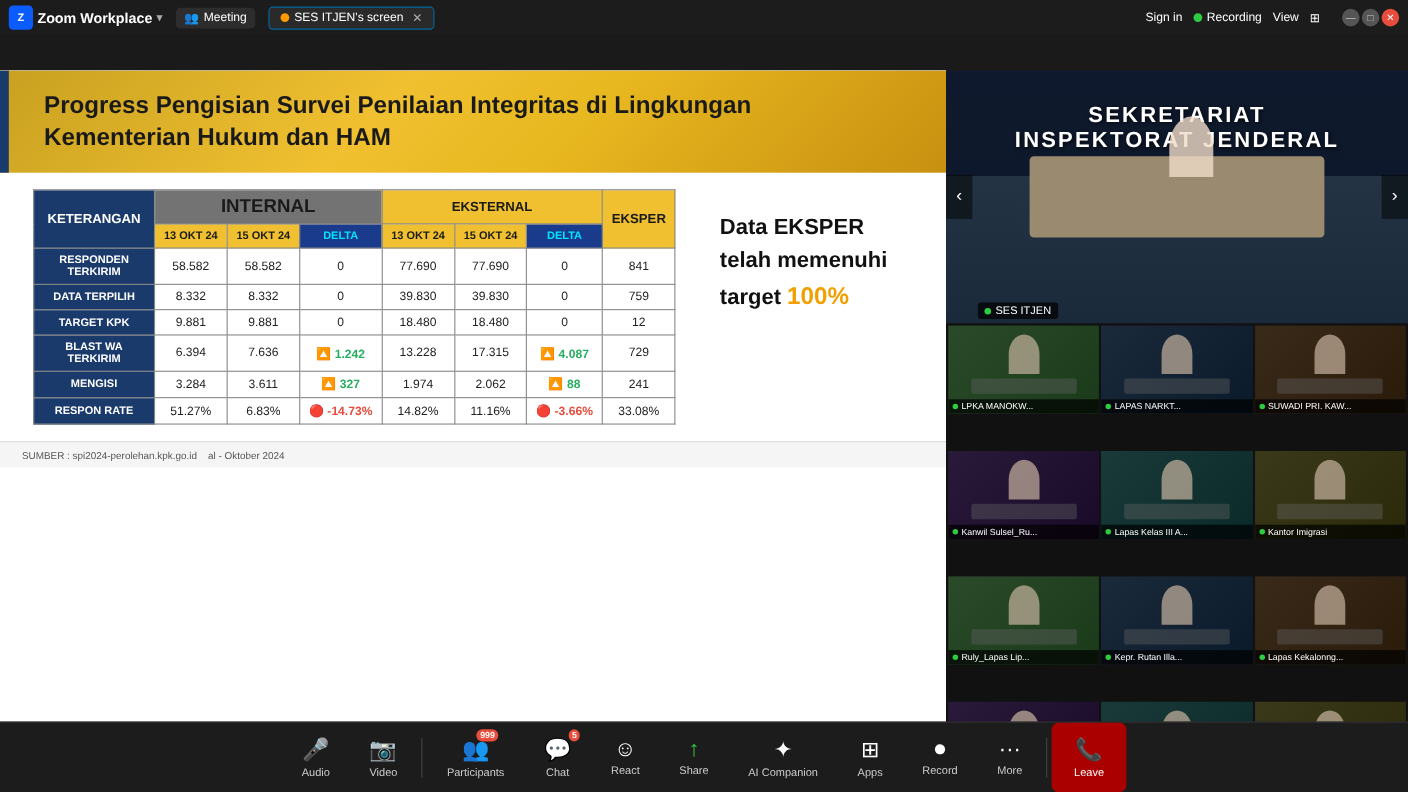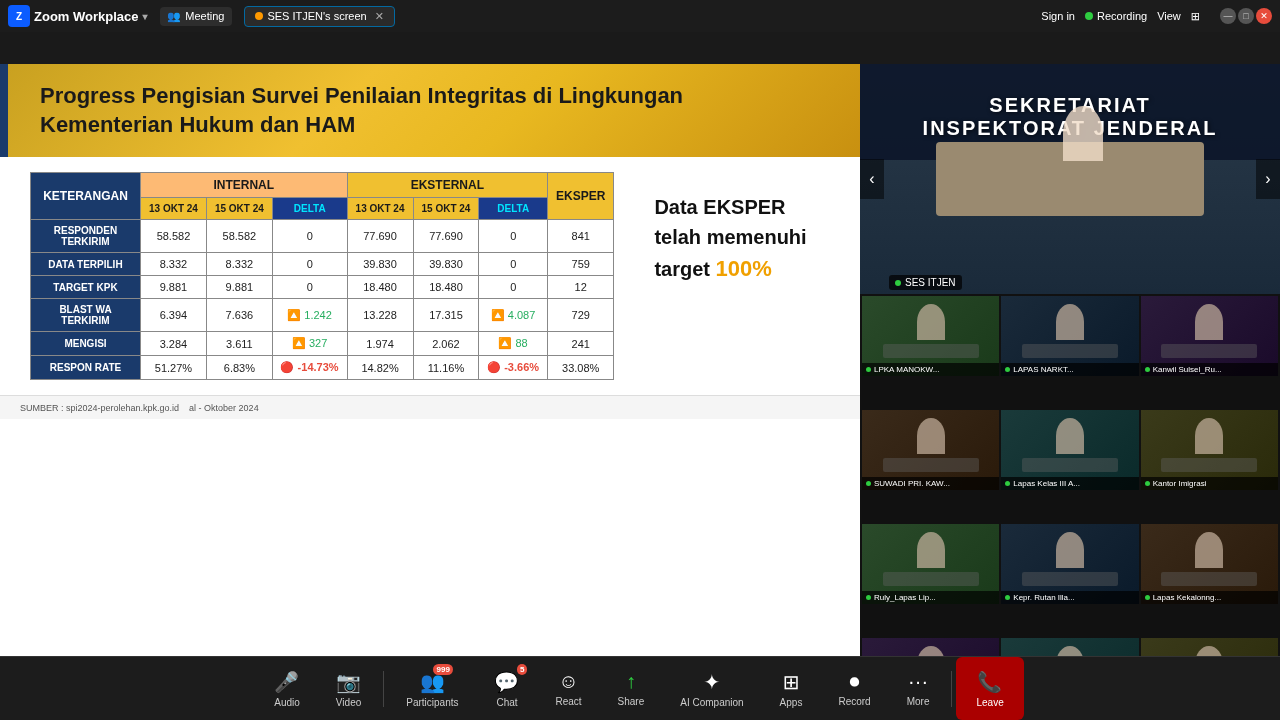--- a/index.html
+++ b/index.html
@@ -123,23 +123,23 @@
       font-weight: bold;
     }
     .data-table .th-keterangan {
       background: #1a3a6b;
       color: #fff;
       font-size: 12px;
       vertical-align: middle;
       width: 110px;
     }
     .data-table .th-internal {
-      background: #fdba74;
+      background: #737373;
       color: #1a1a1a;
-      font-size: 12px;
+      font-size: 17px;
     }
     .data-table .th-eksternal {
       background: #f0c030;
       color: #1a1a1a;
       font-size: 12px;
     }
     .data-table .th-eksper {
       background: #f0c030;
       color: #1a1a1a;
       font-size: 12px;
@@ -162,21 +162,21 @@
     }
     .data-table .row-data {
       background: #fff;
       color: #222;
       font-size: 11px;
       font-weight: normal;
     }
     .data-table .delta-zero { color: #222; }
     .data-table .delta-pos { color: #2ecc40; }
     .data-table .delta-neg { color: #e74c3c; }
-    .delta-icon-pos { display: inline-flex; align-items: center; gap: 2px; color: #27ae60; font-weight: normal; }
+    .delta-icon-pos { display: inline-flex; align-items: center; gap: 2px; color: #27ae60; font-weight: bold; }
     .delta-icon-neg { display: inline-flex; align-items: center; gap: 2px; color: #e74c3c; font-weight: bold; }
 
     
     .side-info {
       padding: 20px;
       font-size: 18px;
       color: #111;
       line-height: 1.5;
     }
     .side-info .highlight-100 { color: #f0a000; font-weight: bold; font-size: 22px; }
@@ -570,34 +570,34 @@
       </div>
     </div>
         <div class="thumb" style="background: linear-gradient(135deg, rgb(26, 42, 58), rgb(10, 26, 42));">
       <div class="thumb-person" style="width:28px;height:36px;border-radius:50% 50% 0 0;background:rgba(200,180,160,0.7);position:absolute;top:8px;left:50%;transform:translateX(-50%);"></div>
       <div class="thumb-table" style="position:absolute;bottom:18px;left:15%;right:15%;height:14px;background:rgba(100,100,100,0.4);border-radius:2px;"></div>
       <div class="thumb-label">
         <span class="thumb-dot"></span>
         <span>LAPAS NARKT...</span>
       </div>
     </div>
+        <div class="thumb" style="background: linear-gradient(135deg, rgb(58, 42, 26), rgb(42, 26, 10));">
+      <div class="thumb-person" style="width:28px;height:36px;border-radius:50% 50% 0 0;background:rgba(200,180,160,0.7);position:absolute;top:8px;left:50%;transform:translateX(-50%);"></div>
+      <div class="thumb-table" style="position:absolute;bottom:18px;left:15%;right:15%;height:14px;background:rgba(100,100,100,0.4);border-radius:2px;"></div>
+      <div class="thumb-label">
+        <span class="thumb-dot"></span>
+        <span>SUWADI PRI. KAW...</span>
+      </div>
+    </div>
         <div class="thumb" style="background: linear-gradient(135deg, rgb(42, 26, 58), rgb(26, 10, 42));">
       <div class="thumb-person" style="width:28px;height:36px;border-radius:50% 50% 0 0;background:rgba(200,180,160,0.7);position:absolute;top:8px;left:50%;transform:translateX(-50%);"></div>
       <div class="thumb-table" style="position:absolute;bottom:18px;left:15%;right:15%;height:14px;background:rgba(100,100,100,0.4);border-radius:2px;"></div>
       <div class="thumb-label">
         <span class="thumb-dot"></span>
         <span>Kanwil Sulsel_Ru...</span>
-      </div>
-    </div>
-        <div class="thumb" style="background: linear-gradient(135deg, rgb(58, 42, 26), rgb(42, 26, 10));">
-      <div class="thumb-person" style="width:28px;height:36px;border-radius:50% 50% 0 0;background:rgba(200,180,160,0.7);position:absolute;top:8px;left:50%;transform:translateX(-50%);"></div>
-      <div class="thumb-table" style="position:absolute;bottom:18px;left:15%;right:15%;height:14px;background:rgba(100,100,100,0.4);border-radius:2px;"></div>
-      <div class="thumb-label">
-        <span class="thumb-dot"></span>
-        <span>SUWADI PRI. KAW...</span>
       </div>
     </div>
         <div class="thumb" style="background: linear-gradient(135deg, rgb(26, 58, 58), rgb(10, 42, 42));">
       <div class="thumb-person" style="width:28px;height:36px;border-radius:50% 50% 0 0;background:rgba(200,180,160,0.7);position:absolute;top:8px;left:50%;transform:translateX(-50%);"></div>
       <div class="thumb-table" style="position:absolute;bottom:18px;left:15%;right:15%;height:14px;background:rgba(100,100,100,0.4);border-radius:2px;"></div>
       <div class="thumb-label">
         <span class="thumb-dot"></span>
         <span>Lapas Kelas III A...</span>
       </div>
     </div>

